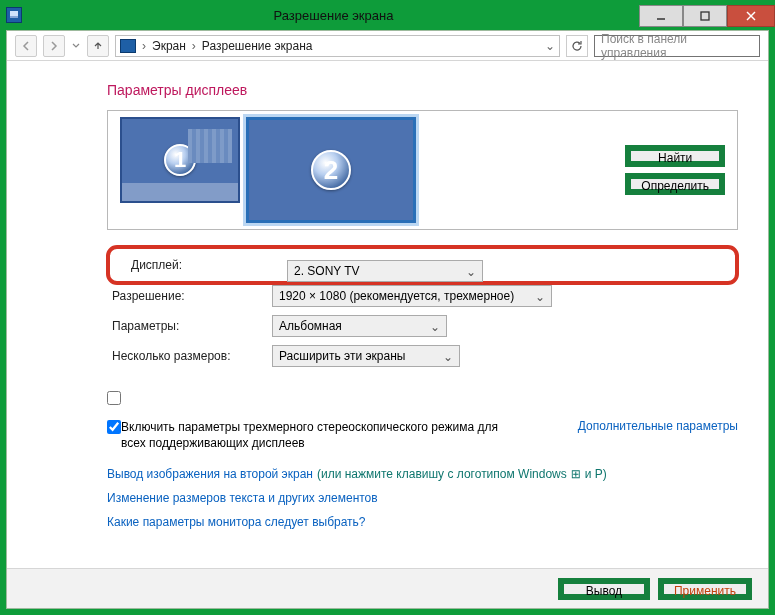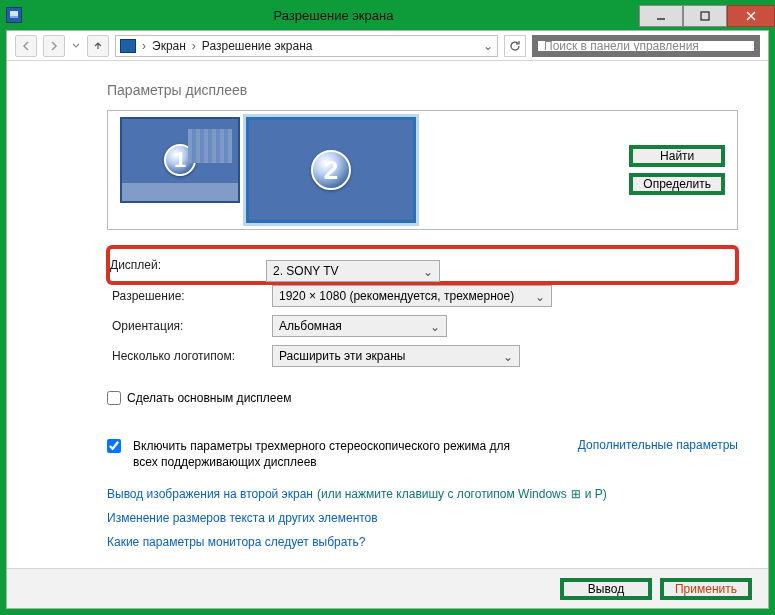--- a/index.html
+++ b/index.html
@@ -17,49 +17,49 @@
   .nav { height:30px; border-bottom:1px solid #d6d6d6; display:flex; align-items:center; padding:0 8px; gap:6px; }
   .nav-btn { width:22px; height:22px; border:1px solid #ccc; border-radius:2px; background:#f5f5f5; display:flex; align-items:center; justify-content:center; color:#888; }
   .nav-btn svg{width:10px;height:10px;}
   .chevdown{width:10px;display:flex;align-items:center;justify-content:center;color:#888;}
   .addr { flex:1; height:22px; border:1px solid #c0c0c0; display:flex; align-items:center; padding:0 4px; gap:6px; background:#fff; }
   .addr .icon{width:16px;height:14px;background:#1e5fa6;border:1px solid #0b3a6e;}
   .addr span.crumb{color:#222;}
   .addr span.sep{color:#666;}
   .addr-drop{margin-left:auto;color:#666;}
   .refresh-btn{width:22px;height:22px;border:1px solid #ccc;display:flex;align-items:center;justify-content:center;}
-  .search { width:228px; height:22px; border:6px solid #737373; padding:0 6px; color:#888; display:flex; align-items:center; }
+  .search { width:166px; height:22px; border:1px solid #737373; padding:0 6px; color:#888; display:flex; align-items:center; }
   .content { position:absolute; left:0; right:0; top:31px; bottom:40px; padding:20px 30px 0 100px; overflow:hidden; }
-  .h1 { color:#737373; font-size:14px; margin-bottom:12px; }
+  .h1 { color:#be185d; font-size:14px; margin-bottom:12px; }
   .preview { border:1px solid #b8b8b8; height:120px; display:flex; align-items:center; padding:0 12px; }
   .preview-wrap{display:flex;gap:6px;}
   .display-box { background:#4d72b0; border:2px solid #2b4f8d; position:relative; display:flex; align-items:center; justify-content:center; }
   .display-1 { width:120px; height:86px; }
   .display-2 { width:170px; height:106px; outline:3px solid #2a6fb7; outline-offset:-3px; background:#4d72b0; box-shadow:0 0 0 3px #bcd7f2; }
   .display-taskbar{position:absolute;bottom:0;left:0;right:0;height:18px;background:rgba(255,255,255,0.3);}
   .display-wp{position:absolute;right:6px;top:10px;width:44px;height:34px;background:repeating-linear-gradient(90deg,#7e9bc8 0 4px,#6a8bbf 4px 8px);}
   .disp-num{width:32px;height:32px;border-radius:50%;background:radial-gradient(circle at 35% 30%,#fff,#b8cff0 35%,#224d8d 90%);border:2px solid #fff;color:#fff;font-size:22px;font-weight:bold;display:flex;align-items:center;justify-content:center;box-shadow:0 1px 3px rgba(0,0,0,.4);}
   .side-btns{margin-left:auto;display:flex;flex-direction:column;gap:6px;}
-  .btn { min-width:92px; height:22px; border:4px solid #15803d; background:#eee; font-size:12px; padding:0 10px; cursor:default; }
+  .btn { min-width:92px; height:22px; border:6px solid #15803d; background:#eee; font-size:12px; padding:0 10px; cursor:default; }
   .btn.disabled{color:#c2410c;}
   .form-rows{margin-top:14px;border:5px solid transparent;}
   .row{display:flex;align-items:center;height:30px;gap:10px;}
   .row-label{width:150px;color:#222;}
   .combo{height:22px;border:1px solid #aaa;background:#efefef;display:flex;align-items:center;padding:0 6px;font-size:12px;position:relative;}
   .combo .arrow{position:absolute;right:6px;top:4px;color:#555;}
-  .combo.w200{width:174px;margin-top:12px;}
+  .combo.w200{width:196px;margin-top:12px;}
   .combo.w280{width:280px;}
   .combo.w175{width:175px;}
-  .combo.w220{width:248px;}
-  .hl-row{border:4px solid #d63324;border-radius:6px;padding:2px 0;margin:-4px -6px;display:flex;align-items:center;gap:10px;height:40px;}
+  .combo.w220{width:188px;}
+  .hl-row{border:4px solid #d63324;border-radius:11px;padding:2px 21px;margin:-4px -6px;display:flex;align-items:center;gap:10px;height:40px;}
   .hl-row .row-label{width:146px;}
   .check-row{display:flex;align-items:flex-start;gap:6px;margin-top:14px;}
   .check-row label{line-height:1.35;}
   input[type=checkbox]{width:14px;height:14px;margin-top:1px;}
-  .stereo-row{display:flex;align-items:flex-start;gap:12px;margin-top:32px;}
+  .stereo-row{display:flex;align-items:flex-start;gap:0;margin-top:14px;}
   .stereo-row label{width:380px;line-height:1.35;}
   .link{color:#0a62c0;cursor:pointer;}
   .links-block{margin-top:16px;display:flex;flex-direction:column;gap:10px;text-align:center;}
   .links-block .line{display:flex;align-items:center;gap:4px;flex-wrap:wrap;}
   .muted{color:#0f766e;}
   .winkey-glyph{font-family:"Segoe UI Symbol",sans-serif;}
   .footer { position:absolute; left:0; right:0; bottom:0; height:40px; border-top:1px solid #d6d6d6; background:#f2f2f2; display:flex; align-items:center; justify-content:flex-end; gap:8px; padding:0 16px; }
 </style>
 </head>
 <body>
@@ -162,38 +162,37 @@
           </div>
         </div>
         <div class="row">
           <div class="row-label">Разрешение:</div>
           <div class="combo w280">
             <span>1920 × 1080 (рекомендуется, трехмерное)</span>
             <span class="arrow">⌄</span>
           </div>
         </div>
         <div class="row">
-          <div class="row-label">Ориентация:</div>
+          <div class="row-label">Параметры:</div>
           <div class="combo w175">
             <span>Альбомная</span>
             <span class="arrow">⌄</span>
           </div>
         </div>
         <div class="row">
-          <div class="row-label">Несколько логотипом:</div>
+          <div class="row-label">Несколько размеров:</div>
           <div class="combo w220">
             <span>Расширить эти экраны</span>
             <span class="arrow">⌄</span>
           </div>
         </div>
       </div>
 
       <div class="check-row">
         <input type="checkbox" style="">
-        <label>Сделать основным дисплеем</label>
       </div>
 
       <div class="stereo-row">
         <input type="checkbox" checked="" style="">
         <label>Включить параметры трехмерного стереоскопического режима для всех поддерживающих дисплеев</label>
         <span class="link" style="margin-left:auto;">Дополнительные параметры</span>
       </div>
 
       <div class="links-block">
         <div class="line">

